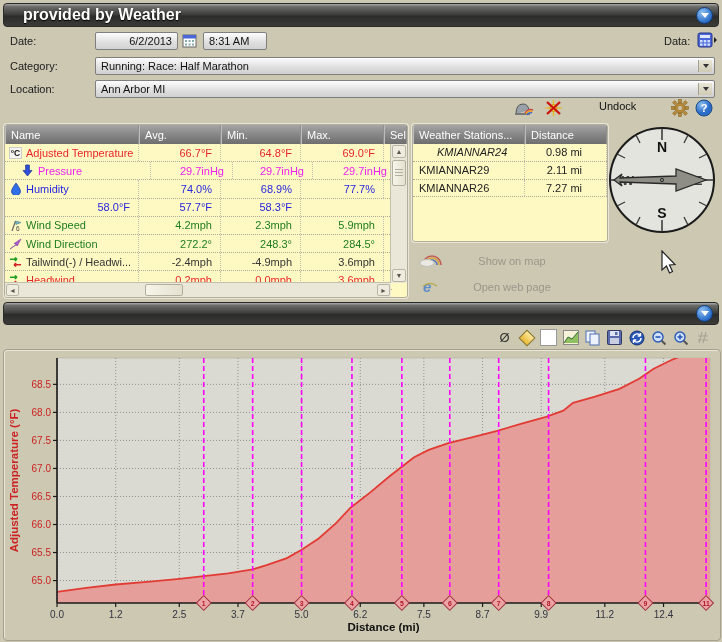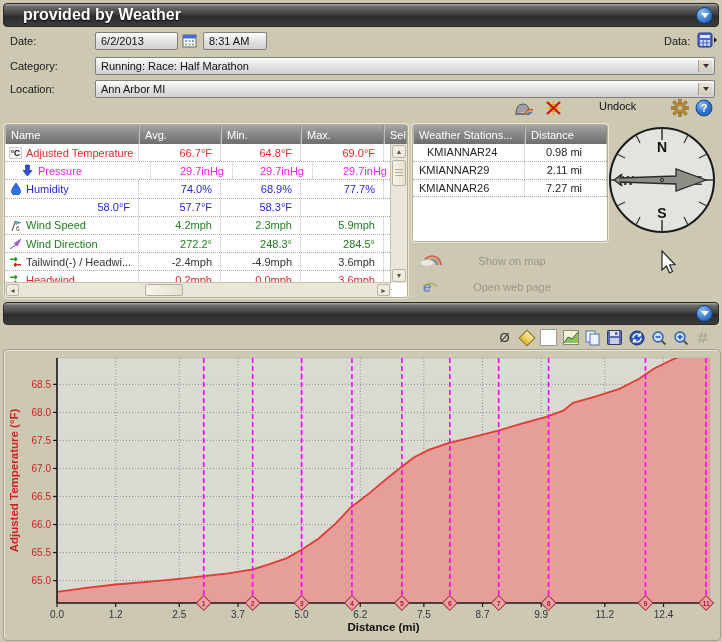--- a/index.html
+++ b/index.html
@@ -19,21 +19,21 @@
   .lbl{position:absolute;left:10px;color:#1a1a1a;}
   .fld{position:absolute;height:18px;box-sizing:border-box;border:1px solid #7f7f7f;border-radius:2px;
     background:linear-gradient(#fdfdfd,#dedede 60%,#d2d2d2);padding:2px 5px;color:#111;}
   .drop{position:absolute;height:18px;left:95px;width:620px;box-sizing:border-box;border:1px solid #7f7f7f;border-radius:2px;
     background:linear-gradient(#fdfdfd,#dedede 60%,#d0d0d0);padding:2px 5px;color:#111;}
   .droparrow{position:absolute;right:2px;top:2px;width:13px;height:12px;display:flex;align-items:center;justify-content:center;
     background:linear-gradient(#e9e6d6,#cfcbb6);border-left:1px solid #a5a192;}
   .droparrow .tri{width:0;height:0;border-left:3.5px solid transparent;border-right:3.5px solid transparent;border-top:4px solid #333;}
 
   
-  .panel{position:absolute;background:#ffffff;border:1px solid #b2ae9c;border-radius:3px;box-shadow:0 0 0 1px #e9e6d8;box-sizing:border-box;overflow:hidden;}
+  .panel{position:absolute;background:#fef9c3;border:1px solid #b2ae9c;border-radius:3px;box-shadow:0 0 0 1px #e9e6d8;box-sizing:border-box;overflow:hidden;}
   .thead{display:grid;height:19px;background:linear-gradient(#a6a6a6,#8a8a8a 45%,#6e6e6e);color:#fff;align-items:center;}
   .thead .hc{padding-left:6px;border-right:1px solid #8f8f8f;box-shadow:inset 1px 0 0 #bdbdbd;height:100%;display:flex;align-items:center;overflow:hidden;white-space:nowrap;}
   .trow{display:grid;height:17.2px;align-items:center;border-bottom:1px dotted #aca89a;white-space:nowrap;}
   .trow .c{overflow:hidden;border-right:1px dotted #c2beb0;height:100%;display:flex;align-items:center;}
   .c.num{justify-content:flex-end;padding-right:8px;}
   .c.nm{padding-left:3px;gap:3px;}
   .micon{width:15px;display:inline-flex;justify-content:center;flex:none;}
 
   
   .vscroll{position:absolute;width:16px;background:#eae7d8;border-left:1px solid #c4c0ae;}
@@ -58,21 +58,21 @@
 <div id="app">
 
   <div class="hdrbar" style="top:3px;">
     <span class="title">provided by Weather</span>
     <span class="chevbtn">
         <span class="tri"></span>
       </span>
   </div>
 
   <span class="lbl" style="top:35px;">Date:</span>
-  <span class="fld" style="left:95px;top:32px;width:83px;">6/2/2013</span>
+  <span class="fld" style="left:95px;top:32px;width:83px;text-align:right;">6/2/2013</span>
   <span style="position:absolute;left:182px;top:33px;">
     <svg width="16" height="16">
         <rect x="1" y="2" width="13" height="12" fill="#fff" stroke="#666"></rect>
         <rect x="1" y="2" width="13" height="3.5" fill="#4a66d8"></rect>
         <g fill="#8aa">
           <rect x="3" y="7" width="2" height="2"></rect>
           <rect x="6.5" y="7" width="2" height="2"></rect>
           <rect x="10" y="7" width="2" height="2"></rect>
           <rect x="3" y="10.5" width="2" height="2"></rect>
           <rect x="6.5" y="10.5" width="2" height="2"></rect>
@@ -294,21 +294,21 @@
     </div>
   </div>
 
   <div class="panel" style="left:412px;top:124px;width:196px;height:118px;">
     <div class="thead" style="grid-template-columns:112px 1fr;">
       <span class="hc">Weather  Stations...</span>
       <span class="hc">Distance</span>
     </div>
     <div id="station-rows">
         <div class="trow" style="grid-template-columns: 112px 1fr; height: 16.8px;">
-          <span class="c" style="padding-left:14px;">KMIANNAR24</span>
+          <span class="c" style="padding-left:24px;font-style:italic;">KMIANNAR24</span>
           <span class="c num" style="padding-right:24px;">0.98 mi</span>
         </div>
         <div class="trow" style="grid-template-columns: 112px 1fr; height: 16.8px;">
           <span class="c" style="padding-left:6px;">KMIANNAR29</span>
           <span class="c num" style="padding-right:24px;">2.11 mi</span>
         </div>
         <div class="trow" style="grid-template-columns: 112px 1fr; height: 16.8px;">
           <span class="c" style="padding-left:6px;">KMIANNAR26</span>
           <span class="c num" style="padding-right:24px;">7.27 mi</span>
         </div>

